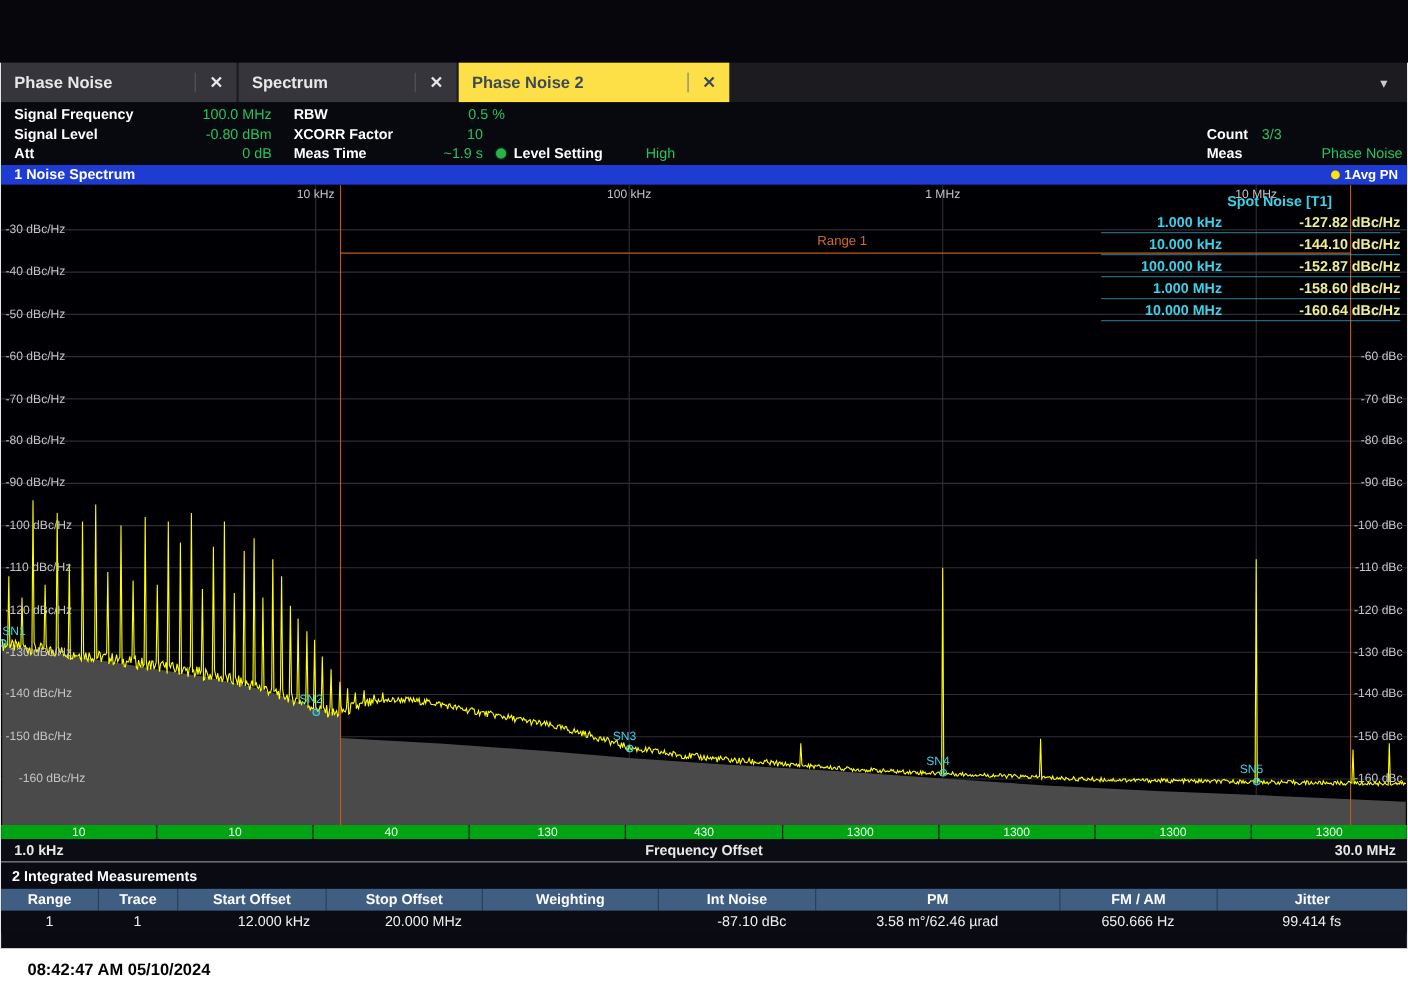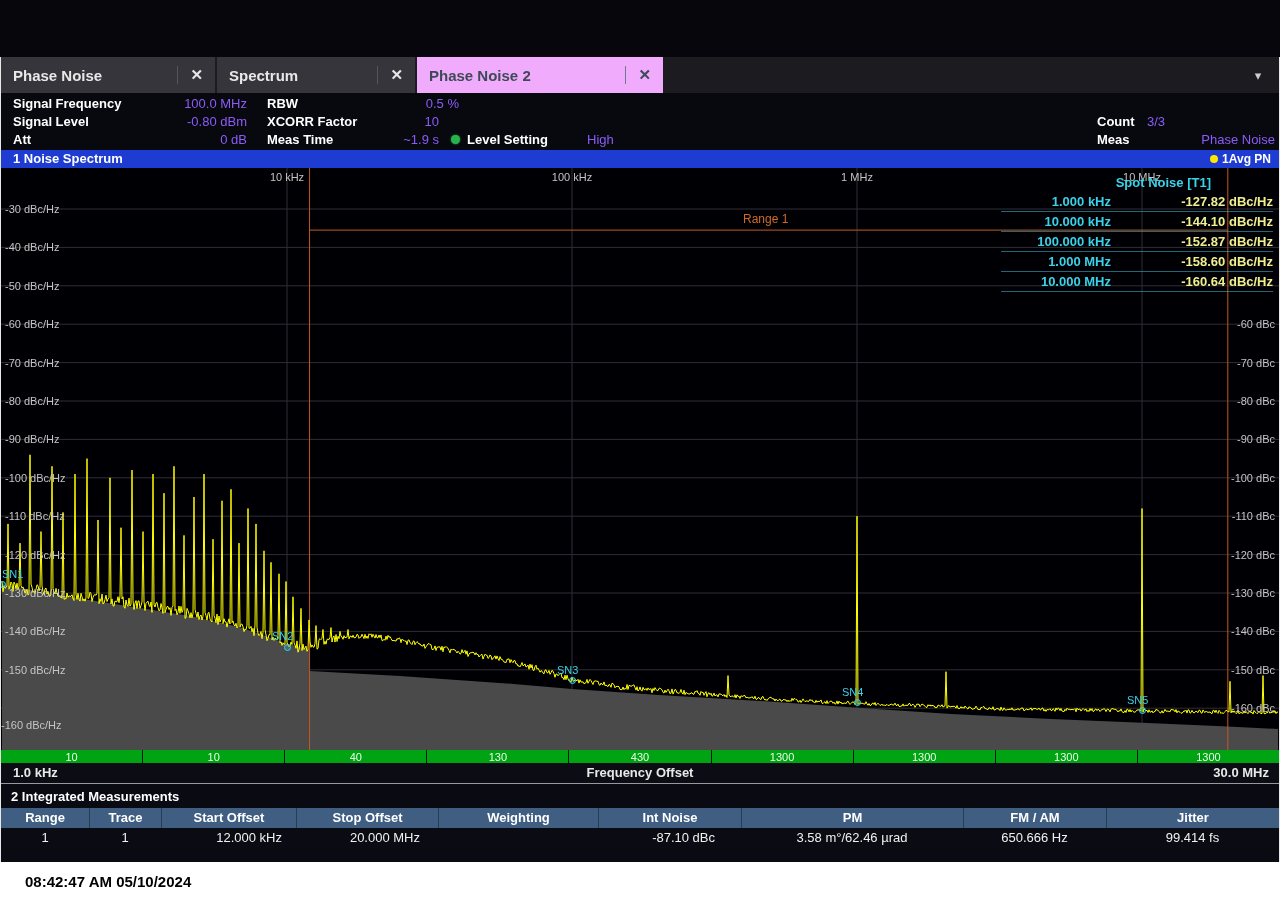--- a/index.html
+++ b/index.html
@@ -13,30 +13,30 @@
   .mid{position:absolute;top:57px;left:0;width:1280px;height:805px;background:#0a0a12;
        border-left:1px solid #e8e8e8;border-right:1px solid #e8e8e8}
   
   .tab-bar{position:absolute;top:0;left:0;right:0;height:36px;background:#1b1b20;display:flex;align-items:stretch}
   .tab{display:flex;align-items:center;background:#35353b;color:#e8e8e8;font-size:15px;font-weight:bold;
        padding:0 12px;margin-right:2px;cursor:default}
   .tab-multiview{width:148px}
   .tab-pn{width:214px}
   .tab-sp{width:198px}
   .tab-pn2{width:246px}
-  .tab.active{background:#f0abfc;color:#3d4a56}
+  .tab.active{background:#fde047;color:#3d4a56}
   .tab-close{margin-left:auto;padding-left:12px;border-left:1px solid #55555c;font-size:15px;font-weight:bold}
   .tab.active .tab-close{border-left:1px solid #6d7a88}
   .mv-icon{width:15px;height:15px;margin-right:9px}
   .tab-caret{margin-left:auto;width:42px;display:flex;align-items:center;justify-content:center;color:#cccccc;font-size:13px}
   
   .info-panel{position:absolute;top:36px;left:0;right:0;height:57px;background:#08080f;font-size:13px}
   .ip{position:absolute;height:18px;line-height:18px;white-space:nowrap}
   .lbl{font-weight:bold;color:#ffffff}
-  .val{color:#8b5cf6}
+  .val{color:#22c55e}
   .r{text-align:right}
   .led{position:absolute;width:9px;height:9px;border-radius:50%;background:#27b24c;box-shadow:0 0 2px #27b24c}
   
   .win-title{position:absolute;top:93px;left:0;right:0;height:18px;background:#1e3cd2;color:#fff;
              font-size:13px;font-weight:bold;line-height:18px;padding-left:12px}
   .legend{position:absolute;right:8px;top:0;height:18px;display:flex;align-items:center;font-size:12px;font-weight:bold;color:#fff}
   .legend .dot{width:8px;height:8px;border-radius:50%;background:#ffe600;margin-right:4px}
   
   .chart{position:absolute;top:111px;left:0;width:1278px;height:595px;background:#000004;overflow:hidden}
   #plot-svg{position:absolute;top:0;left:0}
@@ -168,21 +168,21 @@
           <div class="ylab" style="left: 4px; top: 149.2px;">-60 dBc/Hz</div>
           <div class="ylab" style="left: 4px; top: 187.6px;">-70 dBc/Hz</div>
           <div class="ylab" style="left: 4px; top: 226px;">-80 dBc/Hz</div>
           <div class="ylab" style="left: 4px; top: 264.4px;">-90 dBc/Hz</div>
           <div class="ylab" style="left: 4px; top: 302.8px;">-100 dBc/Hz</div>
           <div class="ylab" style="left: 4px; top: 341.2px;">-110 dBc/Hz</div>
           <div class="ylab" style="left: 4px; top: 379.6px;">-120 dBc/Hz</div>
           <div class="ylab" style="left: 4px; top: 418px;">-130 dBc/Hz</div>
           <div class="ylab" style="left: 4px; top: 456.4px;">-140 dBc/Hz</div>
           <div class="ylab" style="left: 4px; top: 494.8px;">-150 dBc/Hz</div>
-          <div class="ylab" style="left: 0; top: 533.2px; margin-top: 17px;">-160 dBc/Hz</div>
+          <div class="ylab" style="left: 16px; top: 533.2px;">-160 dBc/Hz</div>
           <div class="ylab right-lab" style="right: 4px; top: 149.2px;">-60 dBc</div>
           <div class="ylab right-lab" style="right: 4px; top: 187.6px;">-70 dBc</div>
           <div class="ylab right-lab" style="right: 4px; top: 226px;">-80 dBc</div>
           <div class="ylab right-lab" style="right: 4px; top: 264.4px;">-90 dBc</div>
           <div class="ylab right-lab" style="right: 4px; top: 302.8px;">-100 dBc</div>
           <div class="ylab right-lab" style="right: 4px; top: 341.2px;">-110 dBc</div>
           <div class="ylab right-lab" style="right: 4px; top: 379.6px;">-120 dBc</div>
           <div class="ylab right-lab" style="right: 4px; top: 418px;">-130 dBc</div>
           <div class="ylab right-lab" style="right: 4px; top: 456.4px;">-140 dBc</div>
           <div class="ylab right-lab" style="right: 4px; top: 494.8px;">-150 dBc</div>

